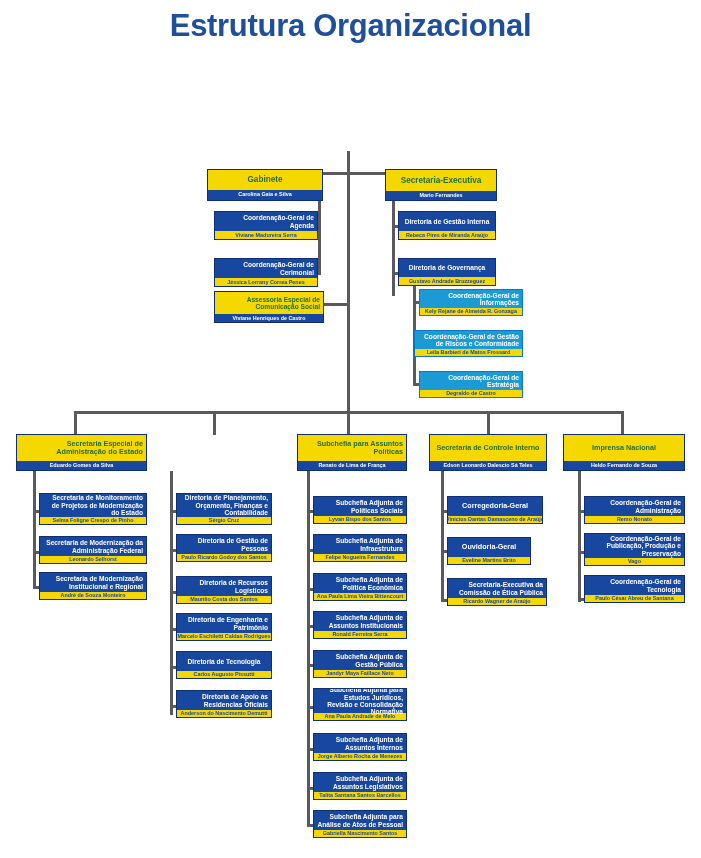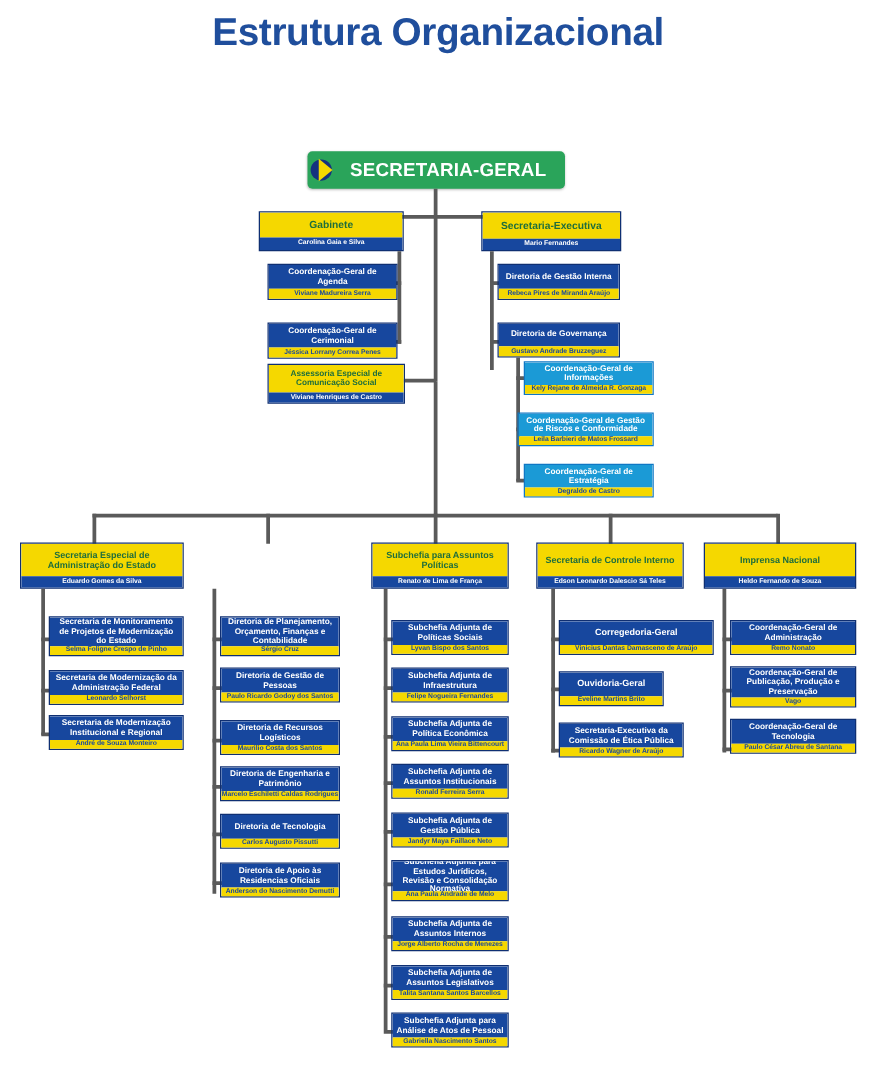--- a/index.html
+++ b/index.html
@@ -48,21 +48,21 @@
   .node {
     position: absolute;
     box-sizing: border-box;
     border: 1px solid #0f2f72;
     overflow: hidden;
   }
   .node .title {
     display: flex;
     align-items: center;
     justify-content: center;
-    text-align: center;
+    text-align: right;
     font-weight: bold;
     line-height: 1.12;
     box-sizing: border-box;
     padding: 2px 3px;
   }
   .node .person {
     display: flex;
     align-items: center;
     justify-content: center;
     text-align: center;
@@ -119,29 +119,20 @@
   .t11 { font-size: 8.2px; }
   .p8  { font-size: 5.4px; }
 </style>
 </head>
 <body>
 
 <div id="page-title">Estrutura Organizacional</div>
 
 <div id="org-canvas">
 
-  <div id="root-node">
-    <div id="root-flag">
-      <svg width="30" height="30" viewBox="0 0 30 30">
-        <circle cx="11" cy="15" r="8.5" fill="#15317e"></circle>
-        <path d="M9 6 L20 15 L9 24 Z" fill="#f5d800"></path>
-      </svg>
-    </div>
-    <div id="root-label">SECRETARIA-GERAL</div>
-  </div>
 
   <div class="conn v" style="left:347px; top:151px; height:22px;"></div>
 
   <div class="conn h" style="left:265px; top:172px; width:165px;"></div>
   <div class="conn v" style="left:265px; top:172px; height:8px;"></div>
   <div class="conn v" style="left:428px; top:172px; height:8px;"></div>
 
   <div class="node v-yellow" style="left:207px; top:169px; width:116px; height:32px;">
     <div class="title t11" style="height:20px;">Gabinete</div>
     <div class="person p8" style="height:10px;">Carolina Gaia e Silva</div>
@@ -325,21 +316,21 @@
 
   <div class="node v-yellow" style="left:429px; top:434px; width:118px; height:37px;">
     <div class="title t10" style="height:26px;">Secretaria de Controle Interno</div>
     <div class="person p8" style="height:10px;">Edson Leonardo Dalescio Sá Teles</div>
   </div>
   <div class="conn v" style="left:441px; top:471px; height:131px;"></div>
   <div class="conn h" style="left:441px; top:510px; width:8px;"></div>
   <div class="conn h" style="left:441px; top:550px; width:8px;"></div>
   <div class="conn h" style="left:441px; top:599px; width:8px;"></div>
 
-  <div class="node v-blue" style="left:447px; top:496px; width:124px; height:28px;">
+  <div class="node v-blue" style="left:447px; top:496px; width:96px; height:28px;">
     <div class="title t10" style="height:19px;">Corregedoria-Geral</div>
     <div class="person p8" style="height:8px;">Vinicius Dantas Damasceno de Araújo</div>
   </div>
   <div class="node v-blue" style="left:447px; top:537px; width:84px; height:28px;">
     <div class="title t10" style="height:19px;">Ouvidoria-Geral</div>
     <div class="person p8" style="height:8px;">Eveline Martins Brito</div>
   </div>
   <div class="node v-blue" style="left:447px; top:578px; width:100px; height:28px;">
     <div class="title t9" style="height:19px;">Secretaria-Executiva da Comissão de Ética Pública</div>
     <div class="person p8" style="height:8px;">Ricardo Wagner de Araújo</div>

